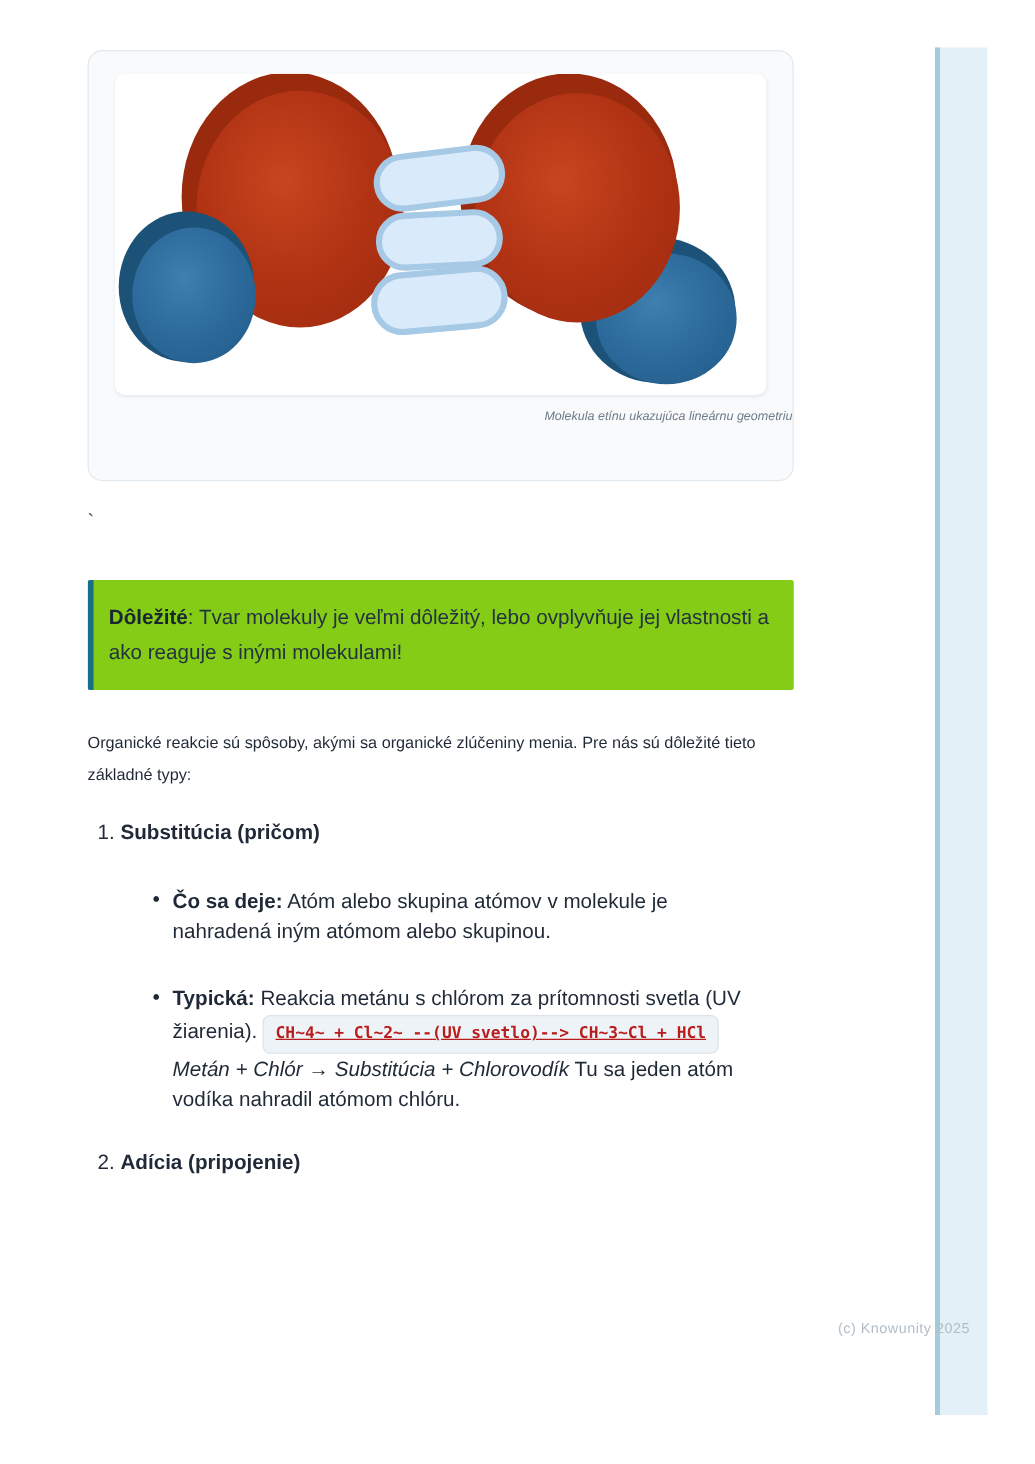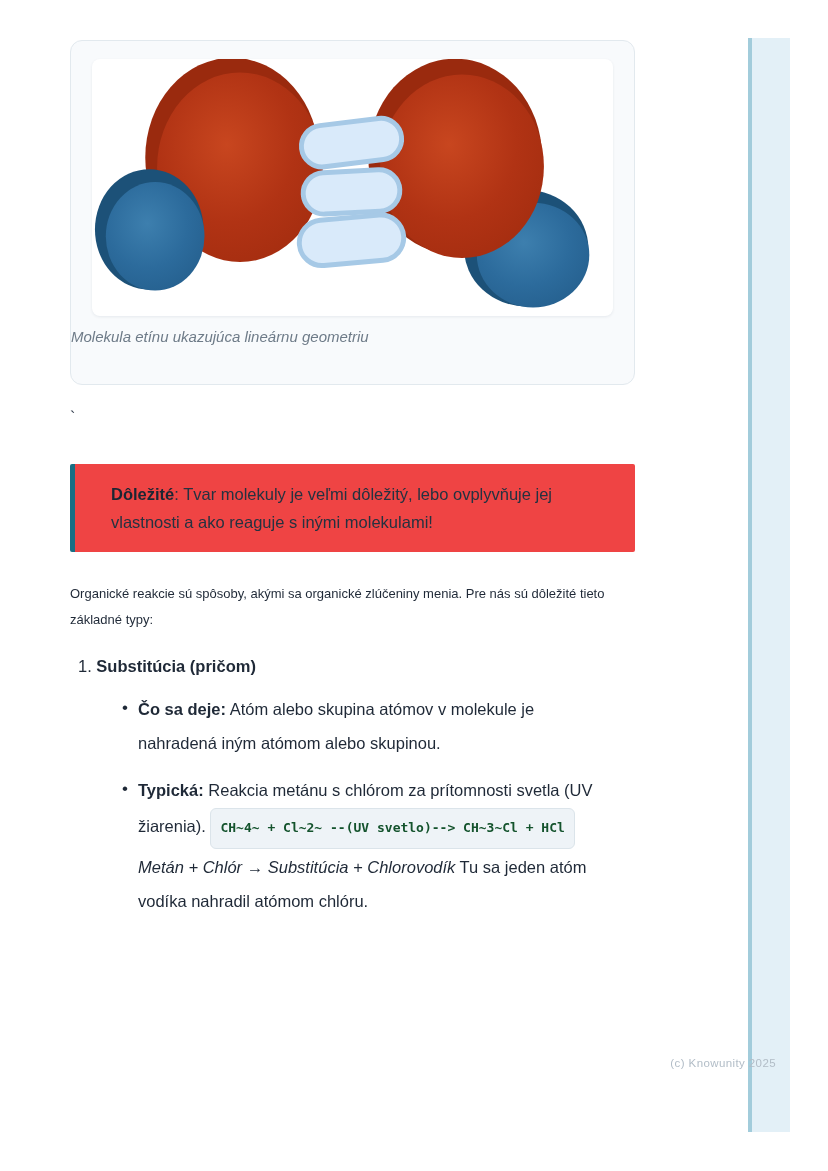--- a/index.html
+++ b/index.html
@@ -15,64 +15,65 @@
     margin-top:40px; height:345px;
     background:#f8fafc; border:1px solid #e2e9ee; border-radius:12px;
   }
   .figure-panel {
     margin:18px 21px 0 21px; height:257px; background:#ffffff;
     border-radius:8px; box-shadow:0 1px 3px rgba(15,40,60,0.08);
     overflow:hidden;
   }
   .figure-panel svg { display:block; width:100%; height:100%; }
   .figure-caption {
-    margin-top:12px; text-align:left; font-style:italic;
-    font-size:15px; color:#6e7b88;
+    margin-top:12px; text-align:right; font-style:italic;
+    font-size:10px; color:#6e7b88;
   }
 
   .stray { margin-top:24px; height:22px; font-size:16px; color:#374151; }
 
   
   .callout {
-    margin-top:33px; background:#ef4444; border-left:5px solid #196e84;
-    border-radius:2px; padding:16px 36px; font-size:16.5px; line-height:28px;
+    margin-top:33px; background:#84cc16; border-left:5px solid #196e84;
+    border-radius:2px; padding:16px 12px; font-size:16.5px; line-height:28px;
     color:#253240;
   }
   .callout b { color:#1b2633; }
 
   
   .section-heading {
     margin-top:27px; font-size:23px; font-weight:bold; color:#29bfe0;
     letter-spacing:0.2px;
   }
   .intro { margin-top:29px; font-size:13px; line-height:26px; }
 
   .olist { margin-top:20px; }
   .oitem { margin-top:25px; }
   .oitem:first-child { margin-top:0; }
   .oitem-head { font-size:16.5px; line-height:26px; padding-left:8px; }
   .oitem-head .num { font-weight:normal; }
   .oitem-head .title { font-weight:bold; }
 
   .bullets { list-style:none; margin:13px 0 0 52px; }
   .bullets li {
-    position:relative; padding-left:16px; margin-top:13px;
-    font-size:16.5px; line-height:34px; max-width:492px;
+    position:relative; padding-left:16px; margin-top:30px;
+    font-size:16.5px; line-height:24px; max-width:492px;
   }
   .bullets li::before {
     content:"\2022"; position:absolute; left:0; top:-1px;
     font-size:17px; color:#1f2937;
   }
   .blabel { font-weight:bold; }
   .code-chip {
     display:inline-block; margin:1px 5px 1px 0; padding:2px 9px 3px 9px;
     background:#eef3f7; border:1px solid #dbe4ea; border-radius:6px;
     font-family:"DejaVu Sans Mono", monospace; font-size:13px;
-    font-weight:bold; color:#14532d; white-space:nowrap;
+    font-weight:bold; color:#b91c1c; white-space:nowrap;
     vertical-align:baseline;
+    text-decoration:underline;
   }
   .em-seg { font-style:italic; }
 
   
   .page-strip {
     position:absolute; left:748px; top:38px; width:42px; height:1094px;
     background:#e3f0f7; border-left:4px solid #a2ccdb;
   }
 
   
@@ -152,20 +153,24 @@
         <li>
           <span class="blabel">Čo sa deje:</span><span> Atóm alebo skupina atómov v molekule je nahradená iným atómom alebo skupinou.</span>
         </li>
         <li>
           <span class="blabel">Typická:</span><span> Reakcia metánu s chlórom za prítomnosti svetla (UV žiarenia). </span><code class="code-chip">CH~4~ + Cl~2~ --(UV svetlo)--&gt; CH~3~Cl + HCl</code><span class="em-seg">Metán + Chlór → Substitúcia + Chlorovodík</span><span> Tu sa jeden atóm vodíka nahradil atómom chlóru.</span>
         </li>
       </ul>
     </div>
 
     <div class="oitem">
+      <div class="oitem-head">
+        <span class="num">2.</span>
+        <span class="title">Adícia (pripojenie)</span>
+      </div>
     </div>
 
   </div>
 </div>
 
 <div class="page-strip"></div>
 
 <div class="footer">(c) Knowunity 2025</div>
 
 </body></html>

